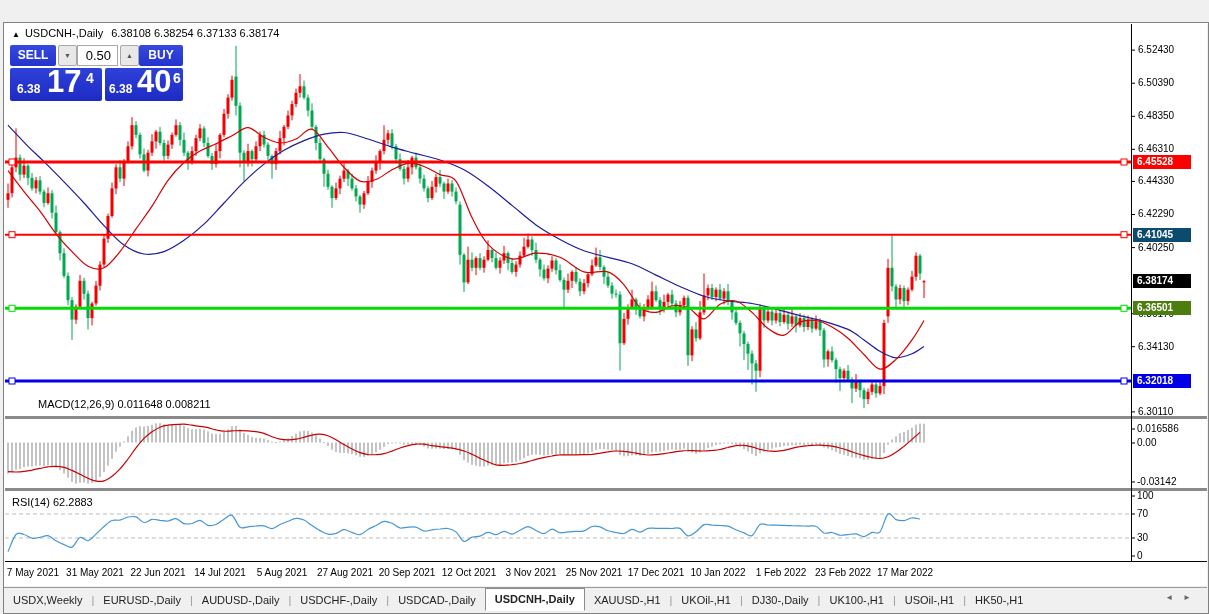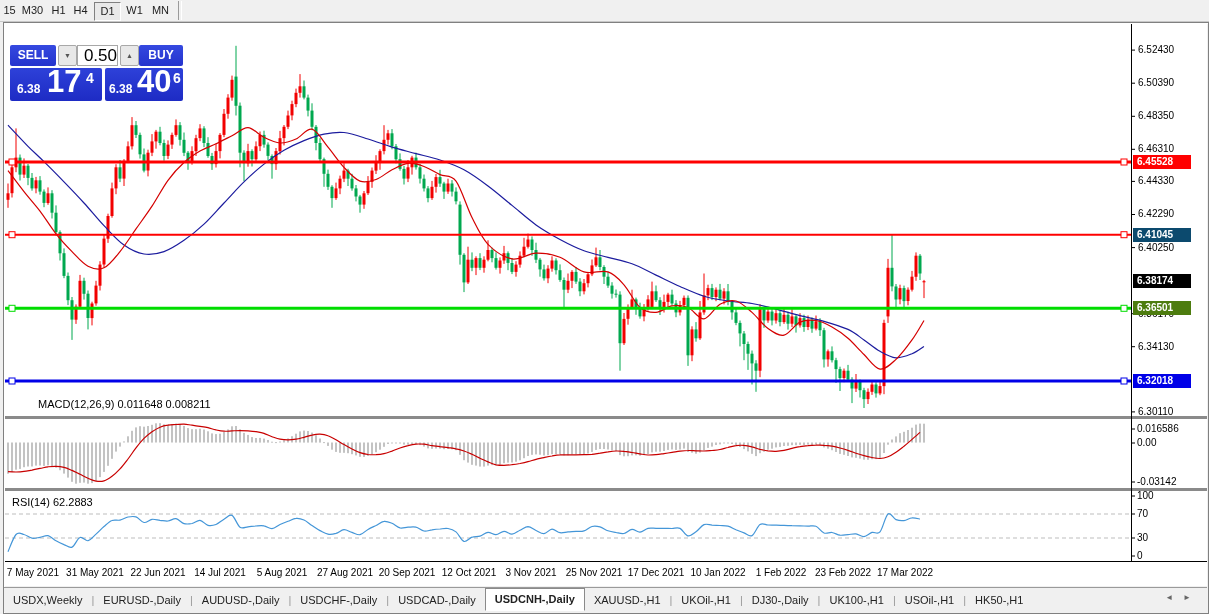--- a/index.html
+++ b/index.html
@@ -20,22 +20,22 @@
   
   #chart-title{left:12px;top:27px;height:14px;font-size:11px;color:#000;z-index:3;white-space:nowrap;}
   #chart-title .arrow{font-size:8px;margin-right:5px;}
   #chart-title .ohlc{margin-left:8px;}
   
   #trade-panel{z-index:6;}
   .tp-btn{position:absolute;background:linear-gradient(#3549e0,#2433cd);color:#fff;font-weight:bold;
           font-size:12px;text-align:center;border-radius:2px;cursor:pointer;}
   .tp-spin{position:absolute;background:#e8e8e8;border:1px solid #a8a8a8;color:#555;font-size:7px;
            text-align:center;border-radius:2px;cursor:pointer;}
-  .tp-vol{position:absolute;background:#fff;border:1px solid #a8a8a8;font-size:17px;color:#000;
-          text-align:right;box-sizing:border-box;}
+  .tp-vol{position:absolute;background:#fff;border:1px solid #a8a8a8;font-size:13px;color:#000;
+          text-align:right;padding-right:6px;box-sizing:border-box;}
   .tp-price{position:absolute;background:linear-gradient(#2e41d9,#1d2bc4);color:#fff;border-radius:2px;
             overflow:hidden;cursor:pointer;}
   .tp-price .small{position:absolute;left:7px;bottom:5px;font-size:12px;font-weight:bold;}
   .tp-price .big{position:absolute;left:37px;top:-4px;font-size:31px;font-weight:bold;}
   .tp-price .sup{position:absolute;font-size:14px;font-weight:bold;top:2px;}
   
   .tick-label{position:absolute;left:1138px;font-size:10px;color:#000;height:12px;line-height:12px;z-index:2;}
   .price-badge{position:absolute;left:1133px;width:54px;height:14px;line-height:14px;z-index:4;
                color:#fff;font-size:10px;font-weight:bold;padding-left:4px;}
   .ind-label{position:absolute;left:12px;font-size:11px;color:#000;z-index:3;white-space:nowrap;}
@@ -50,41 +50,34 @@
               height:23px;line-height:21px;margin-top:-2px;box-sizing:border-box;}
   .tab-sep{color:#999;font-size:11px;}
   .tab-arrows{position:absolute;right:6px;top:5px;font-size:8px;color:#666;letter-spacing:10px;cursor:pointer;}
   svg{position:absolute;left:0;top:0;z-index:2;pointer-events:none;}
 </style>
 </head>
 <body>
 
 <div id="screen">
 
-  <div id="toolbar" class="abs">
-      <div class="period-btn" style="left: 2px; width: 15px;">15</div>
-      <div class="period-btn" style="left: 18px; width: 29px;">M30</div>
-      <div class="period-btn" style="left: 48px; width: 21px;">H1</div>
-      <div class="period-btn" style="left: 70px; width: 21px;">H4</div>
-      <div class="period-btn pressed" style="left: 94px; width: 25px;">D1</div>
-      <div class="period-btn" style="left: 122px; width: 25px;">W1</div>
-      <div class="period-btn" style="left: 148px; width: 25px;">MN</div>
-      <div class="tb-sep" style="left: 178px;"></div>
-    </div>
 
   <div class="abs pane" style="left:4px;top:23px;width:1203px;height:393px;"></div>
   <div class="abs pane-sep" style="left:4px;top:416px;width:1203px;height:3px;"></div>
   <div class="abs pane" style="left:4px;top:419px;width:1203px;height:69px;"></div>
   <div class="abs pane-sep" style="left:4px;top:488px;width:1203px;height:3px;"></div>
   <div class="abs pane" style="left:4px;top:491px;width:1203px;height:70px;"></div>
   <div class="abs" style="left:4px;top:561px;width:1203px;height:1px;background:#000;"></div>
   <div class="abs pane" style="left:4px;top:562px;width:1203px;height:24px;"></div>
   <div id="axis-line" class="abs"></div>
   <div id="win-border" class="abs" style="pointer-events:none;"></div>
 
+  <div id="chart-title" class="abs">
+    <span class="arrow">▲</span><span>USDCNH-,Daily</span><span class="ohlc">6.38108 6.38254 6.37133 6.38174</span>
+  </div>
 
   <div id="trade-panel">
     <div class="tp-btn" style="left:10px;top:45px;width:46px;height:21px;line-height:21px;">SELL</div>
     <div class="tp-spin" style="left:58px;top:45px;width:17px;height:19px;line-height:19px;"><span>▼</span></div>
     <div class="tp-vol" style="left:77px;top:45px;width:41px;height:21px;line-height:19px;">0.50</div>
     <div class="tp-spin" style="left:120px;top:45px;width:17px;height:19px;line-height:19px;"><span>▲</span></div>
     <div class="tp-btn" style="left:139px;top:45px;width:44px;height:21px;line-height:21px;">BUY</div>
     <div class="tp-price" style="left:10px;top:68px;width:92px;height:33px;">
       <span class="small">6.38</span>
       <span class="big">17</span>

